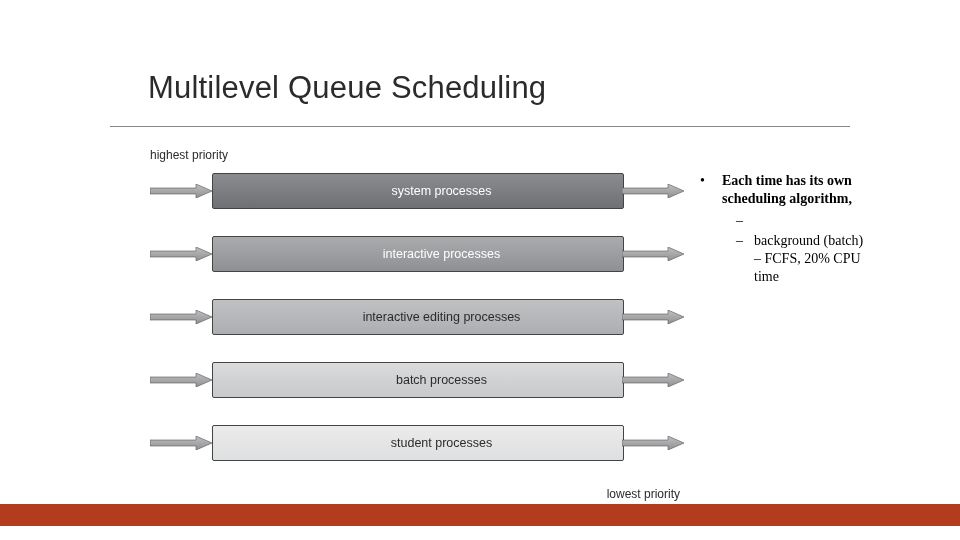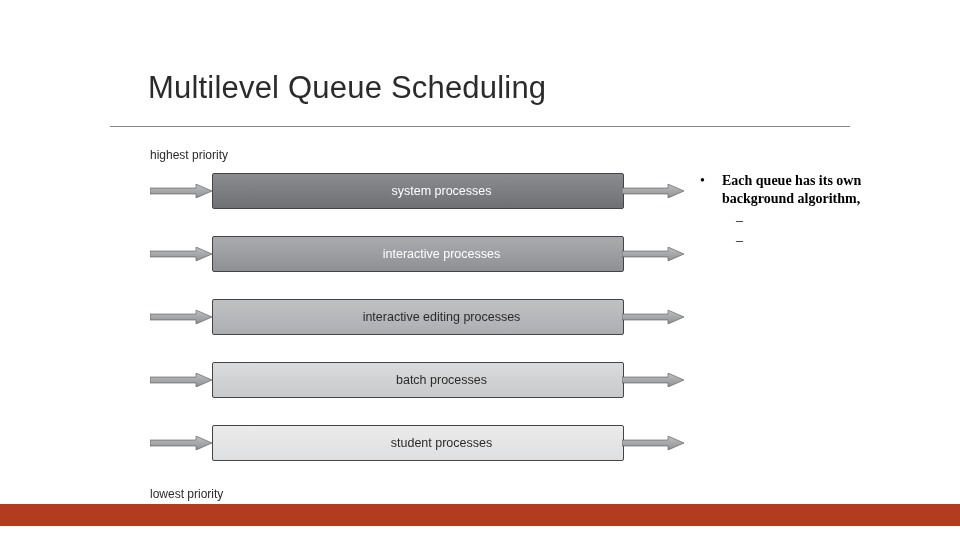--- a/index.html
+++ b/index.html
@@ -34,21 +34,21 @@
     left: 150px;
     top: 148px;
     width: 530px;
   }
   .priority-label {
     font-family: Arial, "Helvetica Neue", Helvetica, sans-serif;
     font-size: 12px;
     color: #2b2b2b;
   }
   .priority-label.high { margin-bottom: 10px; }
-  .priority-label.low  { margin-top: 12px; }
+  .priority-label.low  { margin-top: 12px; text-align: right; }
   .row {
     position: relative;
     width: 100%;
     height: 38px;
     margin-bottom: 25px;
   }
   .row:last-of-type { margin-bottom: 14px; }
   .arrow {
     position: absolute;
     top: 50%;
@@ -205,26 +205,27 @@
       </span>
   </div>
 
   <div class="priority-label low">lowest priority</div>
 </div>
 
 <div class="notes">
   <div class="bullet-row">
     <div class="bullet-dot">•</div>
     <div>
-      <b>Each queue has its own background algorithm,</b>
+      <b>Each time has its own scheduling algorithm,</b>
       <div class="sub-list">
         <div class="sub">
           <div class="dash">–</div>
         </div>
         <div class="sub">
           <div class="dash">–</div>
+          <div>background (batch) – FCFS, 20% CPU time</div>
         </div>
       </div>
     </div>
   </div>
 </div>
 
 <div class="footer-bar"></div>
 
 </body></html>

